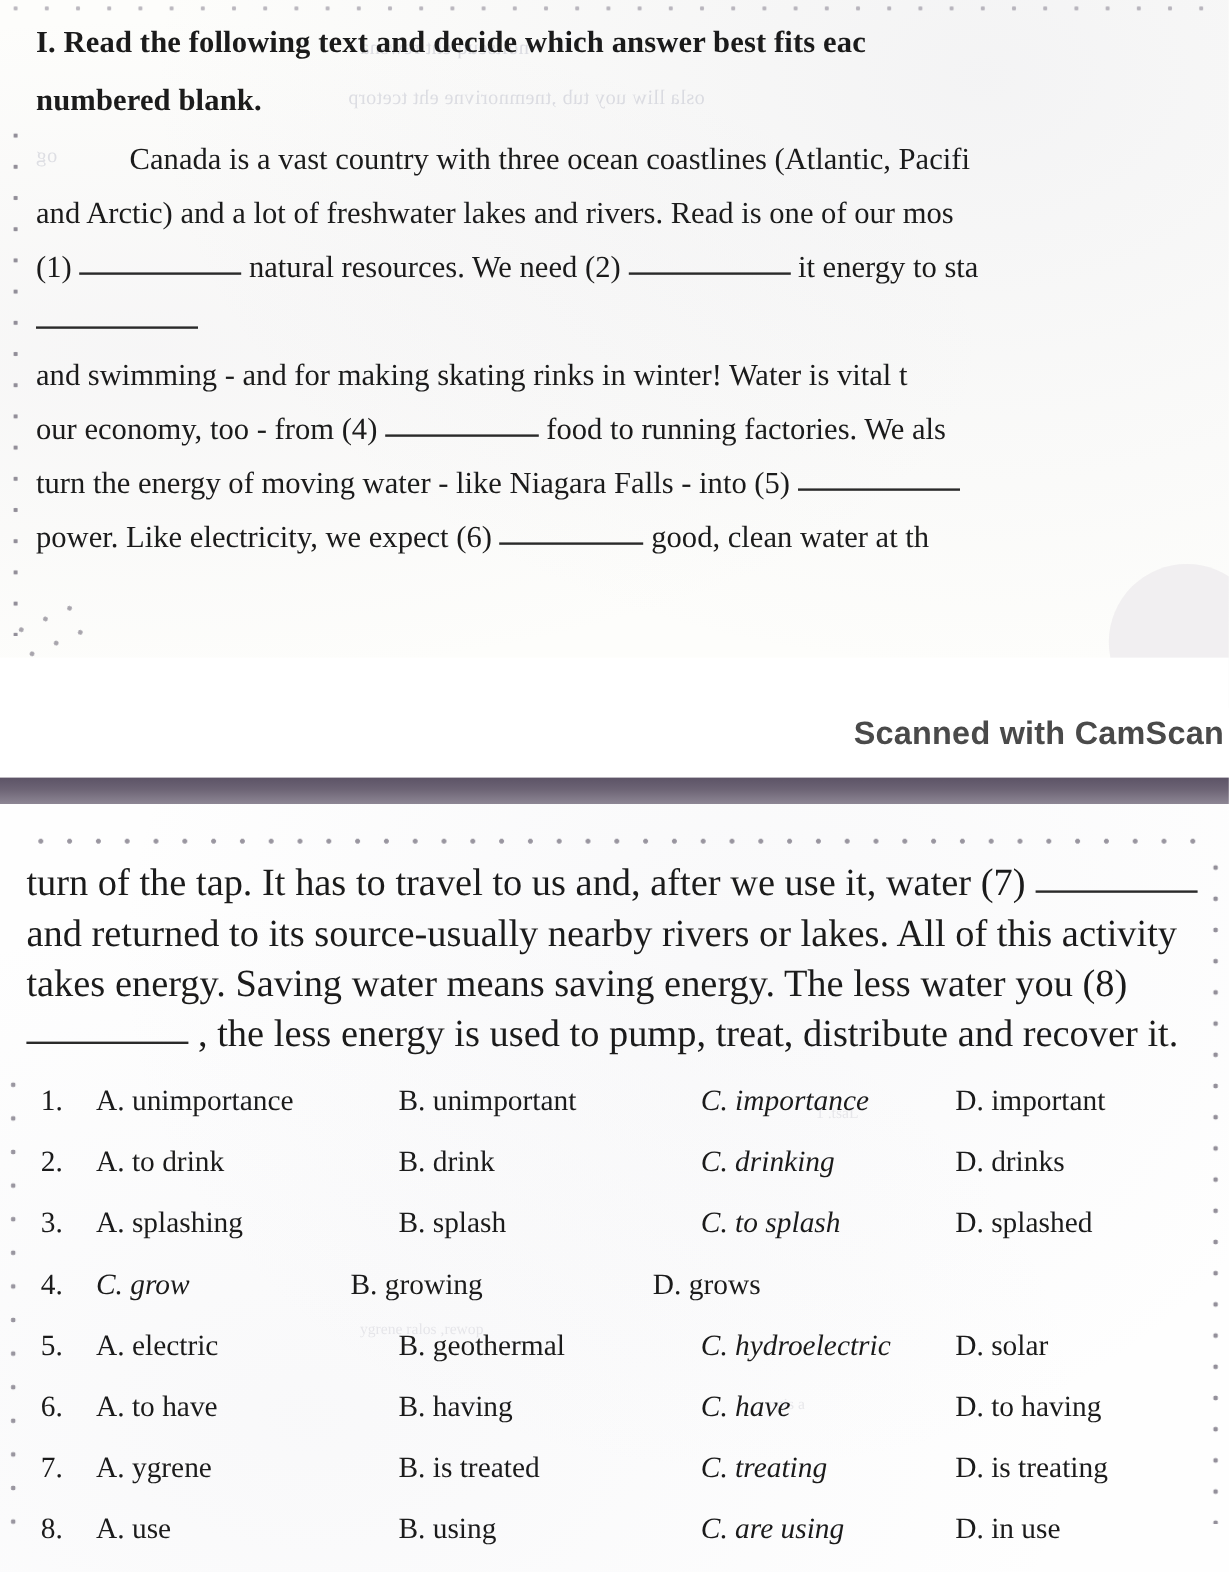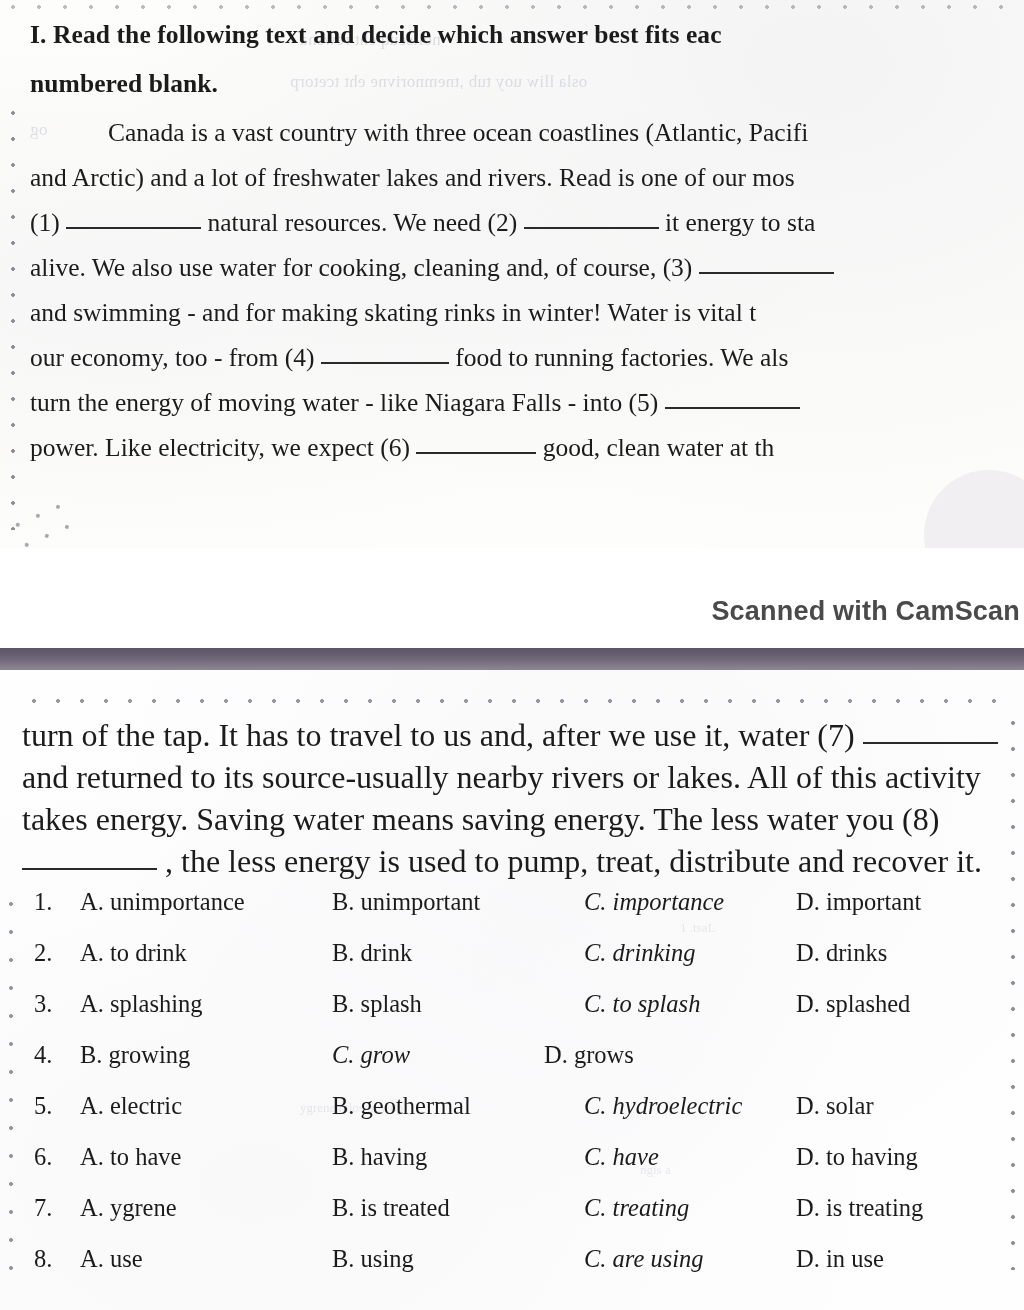--- a/index.html
+++ b/index.html
@@ -222,21 +222,21 @@
     height: 51px;
     font-size: 24.5px;
   }
   .qnum {
     width: 58px;
     flex: none;
     text-align: left;
     padding-left: 12px;
     box-sizing: border-box;
   }
-  .opt { flex: none; }
+  .opt { flex: none; margin-top: 16px; }
   .opt-a { width: 252px; }
   .opt-b { width: 252px; }
   .opt-c { width: 212px; font-style: italic; }
   .opt-d { width: auto; }
 
   
   .ghost2 {
     position: absolute;
     color: rgba(130,130,150,0.16);
     font-family: "Liberation Serif", serif;
@@ -273,21 +273,20 @@
       <span>and Arctic) and a lot of freshwater lakes and rivers. Read is one of our mos</span>
     </div>
     <div class="para" style="text-indent:0">
       <span>(1)</span>
       <span class="blankline b-long"></span>
       <span>natural resources. We need (2)</span>
       <span class="blankline b-long"></span>
       <span>it energy to sta</span>
     </div>
     <div class="para" style="text-indent:0">
-      <span>alive. We also use water for cooking, cleaning and, of course, (3)</span>
       <span class="blankline b-long"></span>
     </div>
     <div class="para" style="text-indent:0">
       <span>and swimming - and for making skating rinks in winter! Water is vital t</span>
     </div>
     <div class="para" style="text-indent:0">
       <span>our economy, too - from (4)</span>
       <span class="blankline b-mid"></span>
       <span>food to running factories. We als</span>
     </div>
@@ -355,22 +354,22 @@
     <div class="qrow">
       <span class="qnum">3.</span>
       <span class="opt opt-a">A. splashing</span>
       <span class="opt opt-b">B. splash</span>
       <span class="opt opt-c">C. to splash</span>
       <span class="opt opt-d">D. splashed</span>
     </div>
 
     <div class="qrow">
       <span class="qnum">4.</span>
+      <span class="opt opt-c">C. grow</span>
       <span class="opt opt-b">B. growing</span>
-      <span class="opt opt-c">C. grow</span>
       <span class="opt opt-d">D. grows</span>
     </div>
 
     <div class="qrow">
       <span class="qnum">5.</span>
       <span class="opt opt-a">A. electric</span>
       <span class="opt opt-b">B. geothermal</span>
       <span class="opt opt-c">C. hydroelectric</span>
       <span class="opt opt-d">D. solar</span>
     </div>

